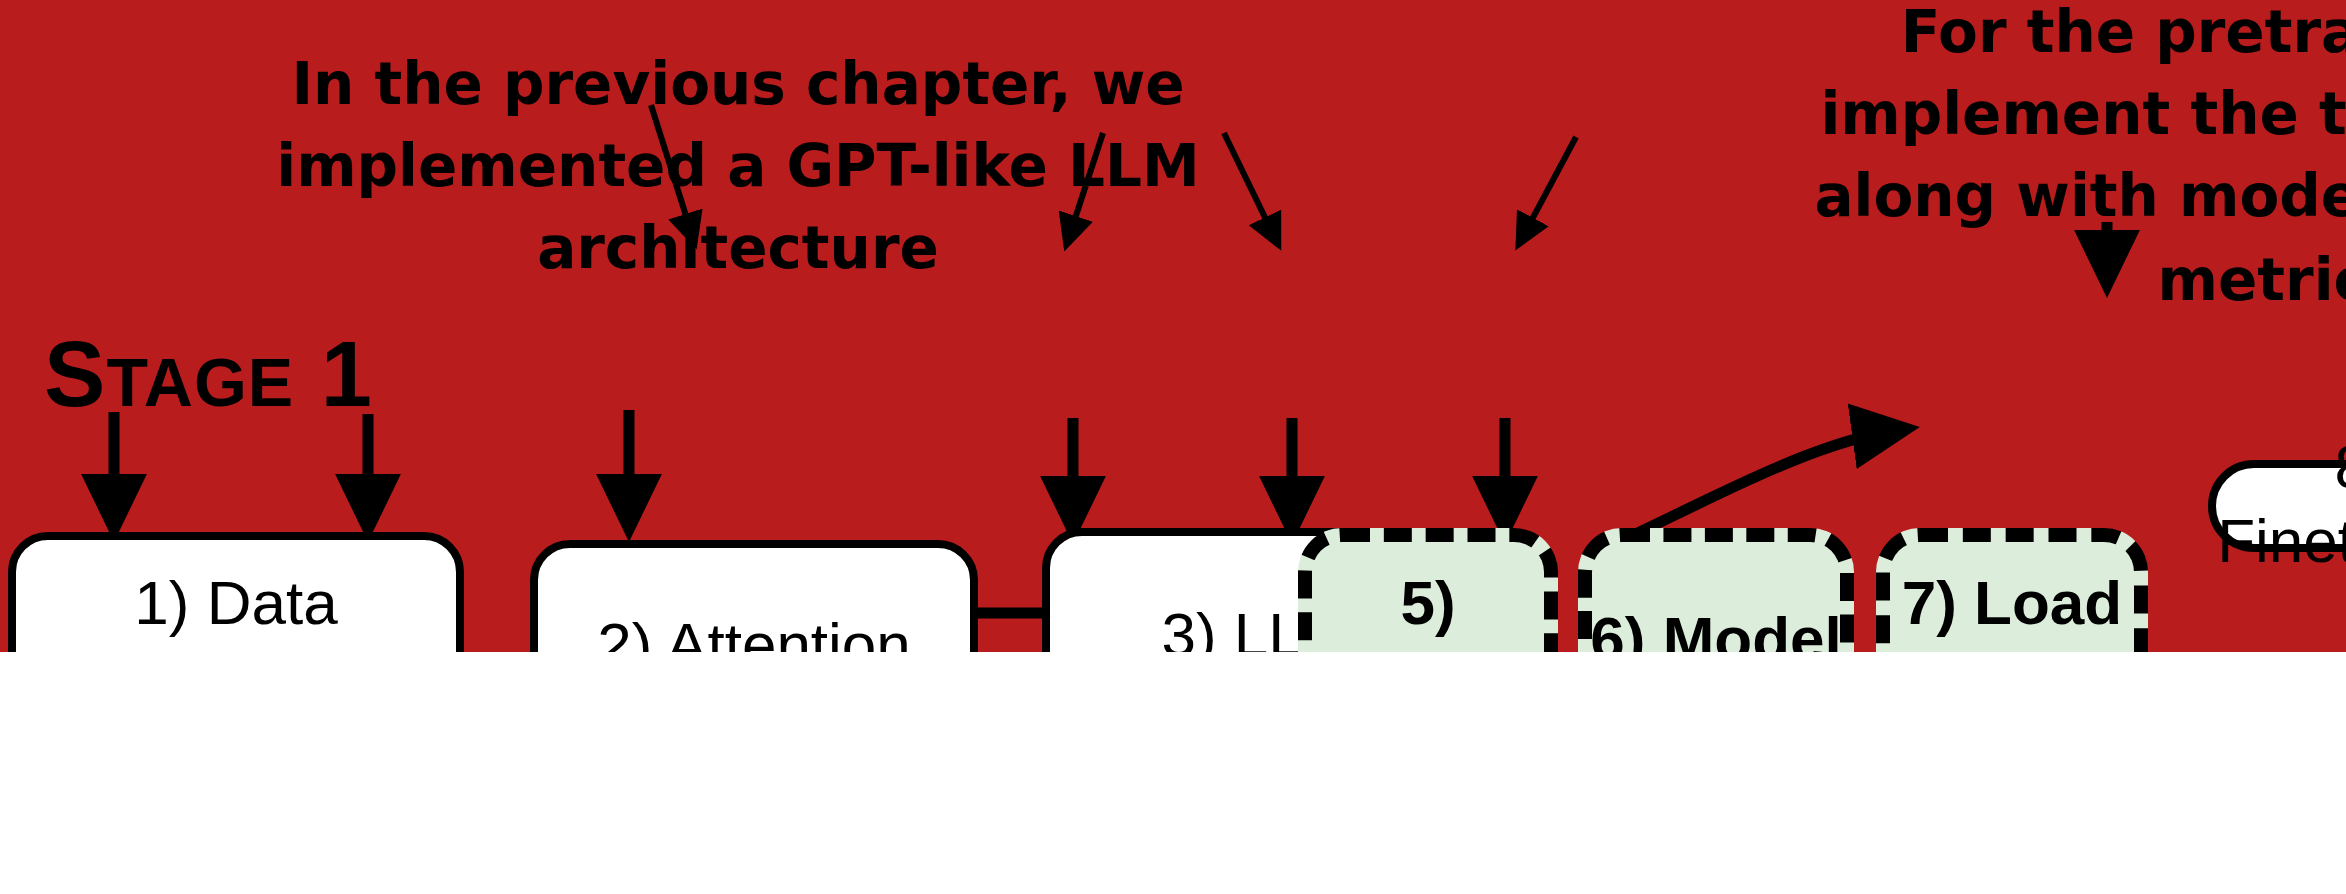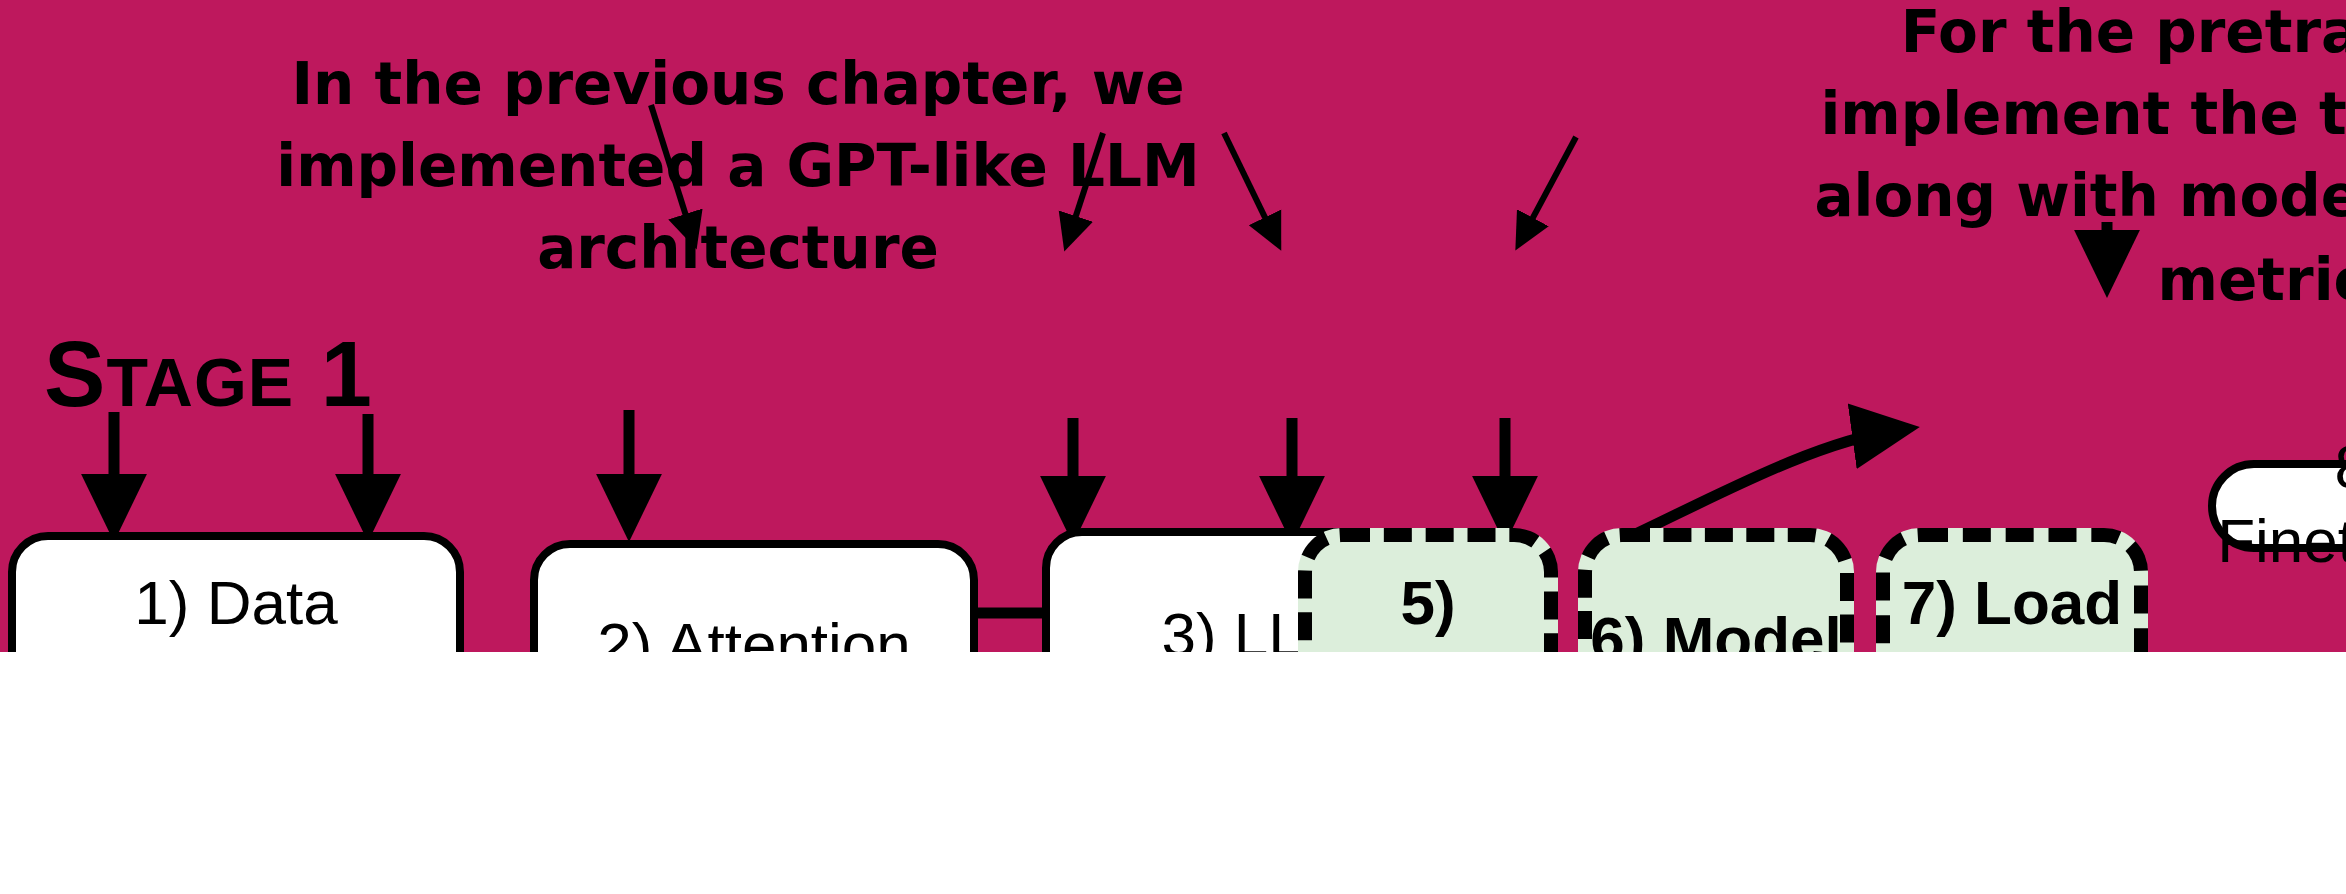--- a/index.html
+++ b/index.html
@@ -7,21 +7,21 @@
     padding: 0;
     background: #ffffff;
   }
   body {
     font-family: "Liberation Sans", sans-serif;
   }
   #canvas {
     position: relative;
     width: 2346px;
     height: 652px;
-    background: #be185d;
+    background: #b91c1c;
     overflow: hidden;
   }
   #arrows {
     position: absolute;
     left: 0;
     top: 0;
     width: 2346px;
     height: 894px;
     pointer-events: none;
   }

